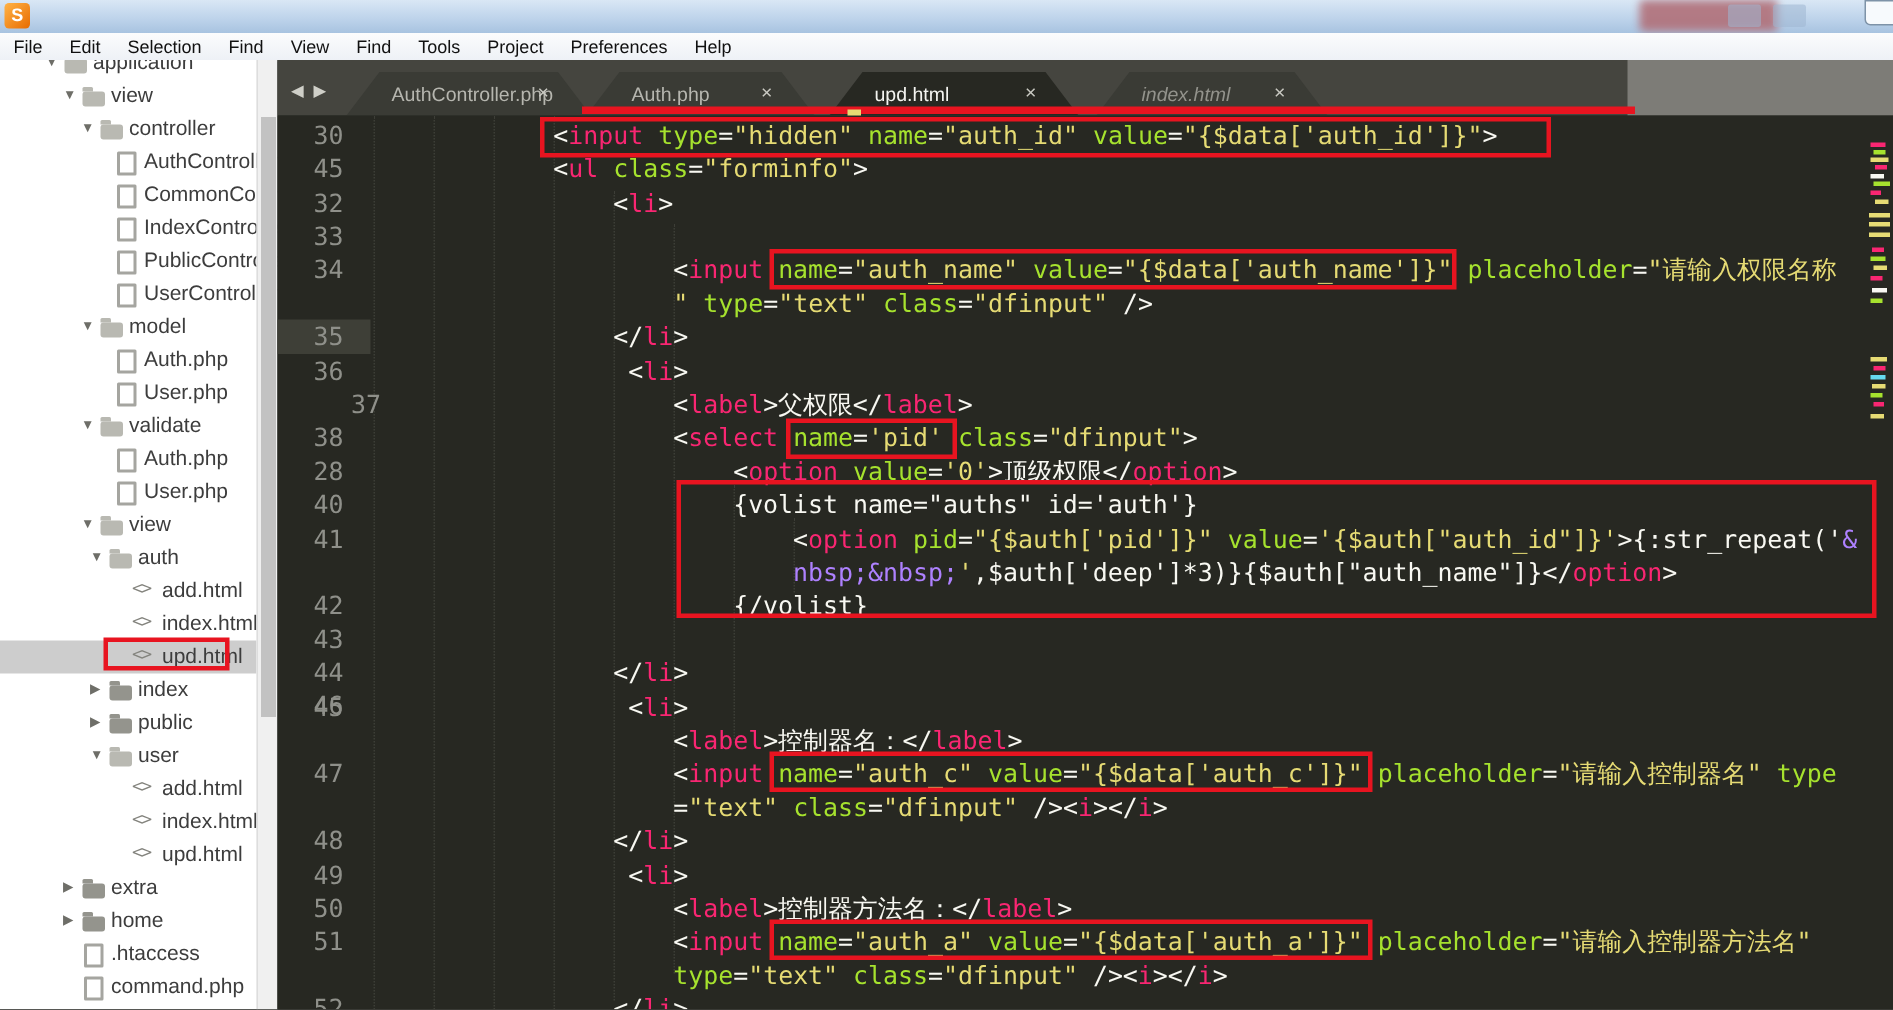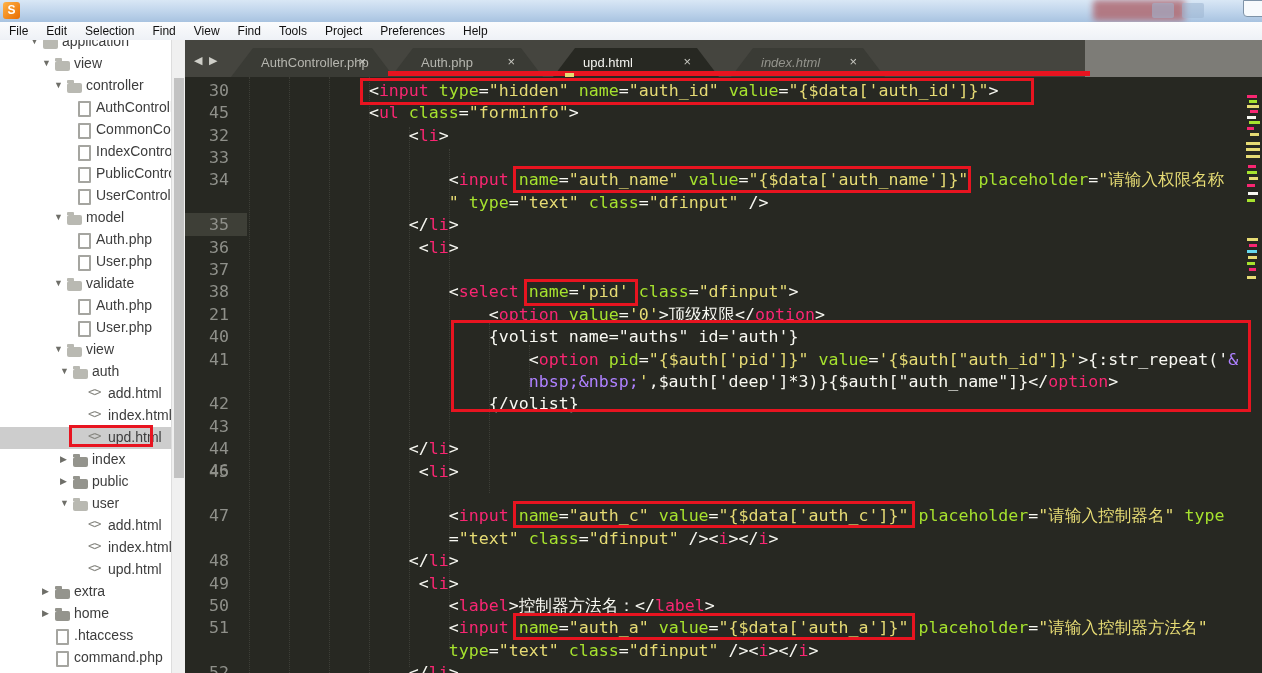--- a/index.html
+++ b/index.html
@@ -265,38 +265,40 @@
         <div class="lnum" style="top: 47.6px;">32</div>
         <div class="code-row" style="top: 47.6px;"><span class="c-w">                &lt;</span><span class="c-p">li</span><span class="c-w">&gt;</span></div>
         <div class="lnum" style="top: 70px;">33</div>
         <div class="lnum" style="top: 92.4px;">34</div>
         <div class="code-row" style="top: 92.4px;"><span class="c-w">                    &lt;</span><span class="c-p">input</span><span class="c-w"> </span><span class="c-g">name</span><span class="c-w">=</span><span class="c-y">"auth_name"</span><span class="c-w"> </span><span class="c-g">value</span><span class="c-w">=</span><span class="c-y">"{$data['auth_name']}"</span><span class="c-w"> </span><span class="c-g">placeholder</span><span class="c-w">=</span><span class="c-y">"请输入权限名称</span></div>
         <div class="code-row" style="top: 114.8px;"><span class="c-w">                    </span><span class="c-y">"</span><span class="c-w"> </span><span class="c-g">type</span><span class="c-w">=</span><span class="c-y">"text"</span><span class="c-w"> </span><span class="c-g">class</span><span class="c-w">=</span><span class="c-y">"dfinput"</span><span class="c-w"> /&gt;</span></div>
         <div class="lnum" style="top: 137.2px;">35</div>
         <div class="code-row" style="top: 137.2px;"><span class="c-w">                &lt;/</span><span class="c-p">li</span><span class="c-w">&gt;</span></div>
         <div class="lnum" style="top: 159.6px;">36</div>
         <div class="code-row" style="top: 159.6px;"><span class="c-w">                 &lt;</span><span class="c-p">li</span><span class="c-w">&gt;</span></div>
-        <div class="lnum" style="top: 182px;">37</div>
+        <div class="lnum" style="top: 182px; margin-left: 25px;">37</div>
+        <div class="code-row" style="top: 182px;"><span class="c-w">                    &lt;</span><span class="c-p">label</span><span class="c-w">&gt;父权限&lt;/</span><span class="c-p">label</span><span class="c-w">&gt;</span></div>
         <div class="lnum" style="top: 204.4px;">38</div>
         <div class="code-row" style="top: 204.4px;"><span class="c-w">                    &lt;</span><span class="c-p">select</span><span class="c-w"> </span><span class="c-g">name</span><span class="c-w">=</span><span class="c-y">'pid'</span><span class="c-w"> </span><span class="c-g">class</span><span class="c-w">=</span><span class="c-y">"dfinput"</span><span class="c-w">&gt;</span></div>
-        <div class="lnum" style="top: 226.8px;">21</div>
+        <div class="lnum" style="top: 226.8px;">28</div>
         <div class="code-row" style="top: 226.8px;"><span class="c-w">                        &lt;</span><span class="c-p">option</span><span class="c-w"> </span><span class="c-g">value</span><span class="c-w">=</span><span class="c-y">'0'</span><span class="c-w">&gt;顶级权限&lt;/</span><span class="c-p">option</span><span class="c-w">&gt;</span></div>
         <div class="lnum" style="top: 249.2px;">40</div>
         <div class="code-row" style="top: 249.2px;"><span class="c-w">                        {volist name="auths" id='auth'}</span></div>
         <div class="lnum" style="top: 271.6px;">41</div>
         <div class="code-row" style="top: 271.6px;"><span class="c-w">                            &lt;</span><span class="c-p">option</span><span class="c-w"> </span><span class="c-g">pid</span><span class="c-w">=</span><span class="c-y">"{$auth['pid']}"</span><span class="c-w"> </span><span class="c-g">value</span><span class="c-w">=</span><span class="c-y">'{$auth["auth_id"]}'</span><span class="c-w">&gt;{:str_repeat('</span><span class="c-v">&amp;</span></div>
         <div class="code-row" style="top: 294px;"><span class="c-w">                            </span><span class="c-v">nbsp;&amp;nbsp;</span><span class="c-y">'</span><span class="c-w">,$auth['deep']*3)}{$auth["auth_name"]}&lt;/</span><span class="c-p">option</span><span class="c-w">&gt;</span></div>
         <div class="lnum" style="top: 316.4px;">42</div>
         <div class="code-row" style="top: 316.4px;"><span class="c-w">                        {/volist}</span></div>
         <div class="lnum" style="top: 338.8px;">43</div>
         <div class="lnum" style="top: 361.2px;">44</div>
         <div class="code-row" style="top: 361.2px;"><span class="c-w">                &lt;/</span><span class="c-p">li</span><span class="c-w">&gt;</span></div>
         <div class="lnum" style="top: 383.6px;">45</div>
         <div class="code-row" style="top: 383.6px;"><span class="c-w">                 &lt;</span><span class="c-p">li</span><span class="c-w">&gt;</span></div>
         <div class="lnum" style="top: 383px;">46</div>
+        <div class="code-row" style="top: 406px;"><span class="c-w">                    &lt;</span><span class="c-p">label</span><span class="c-w">&gt;控制器名：&lt;/</span><span class="c-p">label</span><span class="c-w">&gt;</span></div>
         <div class="lnum" style="top: 428.4px;">47</div>
         <div class="code-row" style="top: 428.4px;"><span class="c-w">                    &lt;</span><span class="c-p">input</span><span class="c-w"> </span><span class="c-g">name</span><span class="c-w">=</span><span class="c-y">"auth_c"</span><span class="c-w"> </span><span class="c-g">value</span><span class="c-w">=</span><span class="c-y">"{$data['auth_c']}"</span><span class="c-w"> </span><span class="c-g">placeholder</span><span class="c-w">=</span><span class="c-y">"请输入控制器名"</span><span class="c-w"> </span><span class="c-g">type</span></div>
         <div class="code-row" style="top: 450.8px;"><span class="c-w">                    =</span><span class="c-y">"text"</span><span class="c-w"> </span><span class="c-g">class</span><span class="c-w">=</span><span class="c-y">"dfinput"</span><span class="c-w"> /&gt;&lt;</span><span class="c-p">i</span><span class="c-w">&gt;&lt;/</span><span class="c-p">i</span><span class="c-w">&gt;</span></div>
         <div class="lnum" style="top: 473.2px;">48</div>
         <div class="code-row" style="top: 473.2px;"><span class="c-w">                &lt;/</span><span class="c-p">li</span><span class="c-w">&gt;</span></div>
         <div class="lnum" style="top: 495.6px;">49</div>
         <div class="code-row" style="top: 495.6px;"><span class="c-w">                 &lt;</span><span class="c-p">li</span><span class="c-w">&gt;</span></div>
         <div class="lnum" style="top: 518px;">50</div>
         <div class="code-row" style="top: 518px;"><span class="c-w">                    &lt;</span><span class="c-p">label</span><span class="c-w">&gt;控制器方法名：&lt;/</span><span class="c-p">label</span><span class="c-w">&gt;</span></div>
         <div class="lnum" style="top: 540.4px;">51</div>

